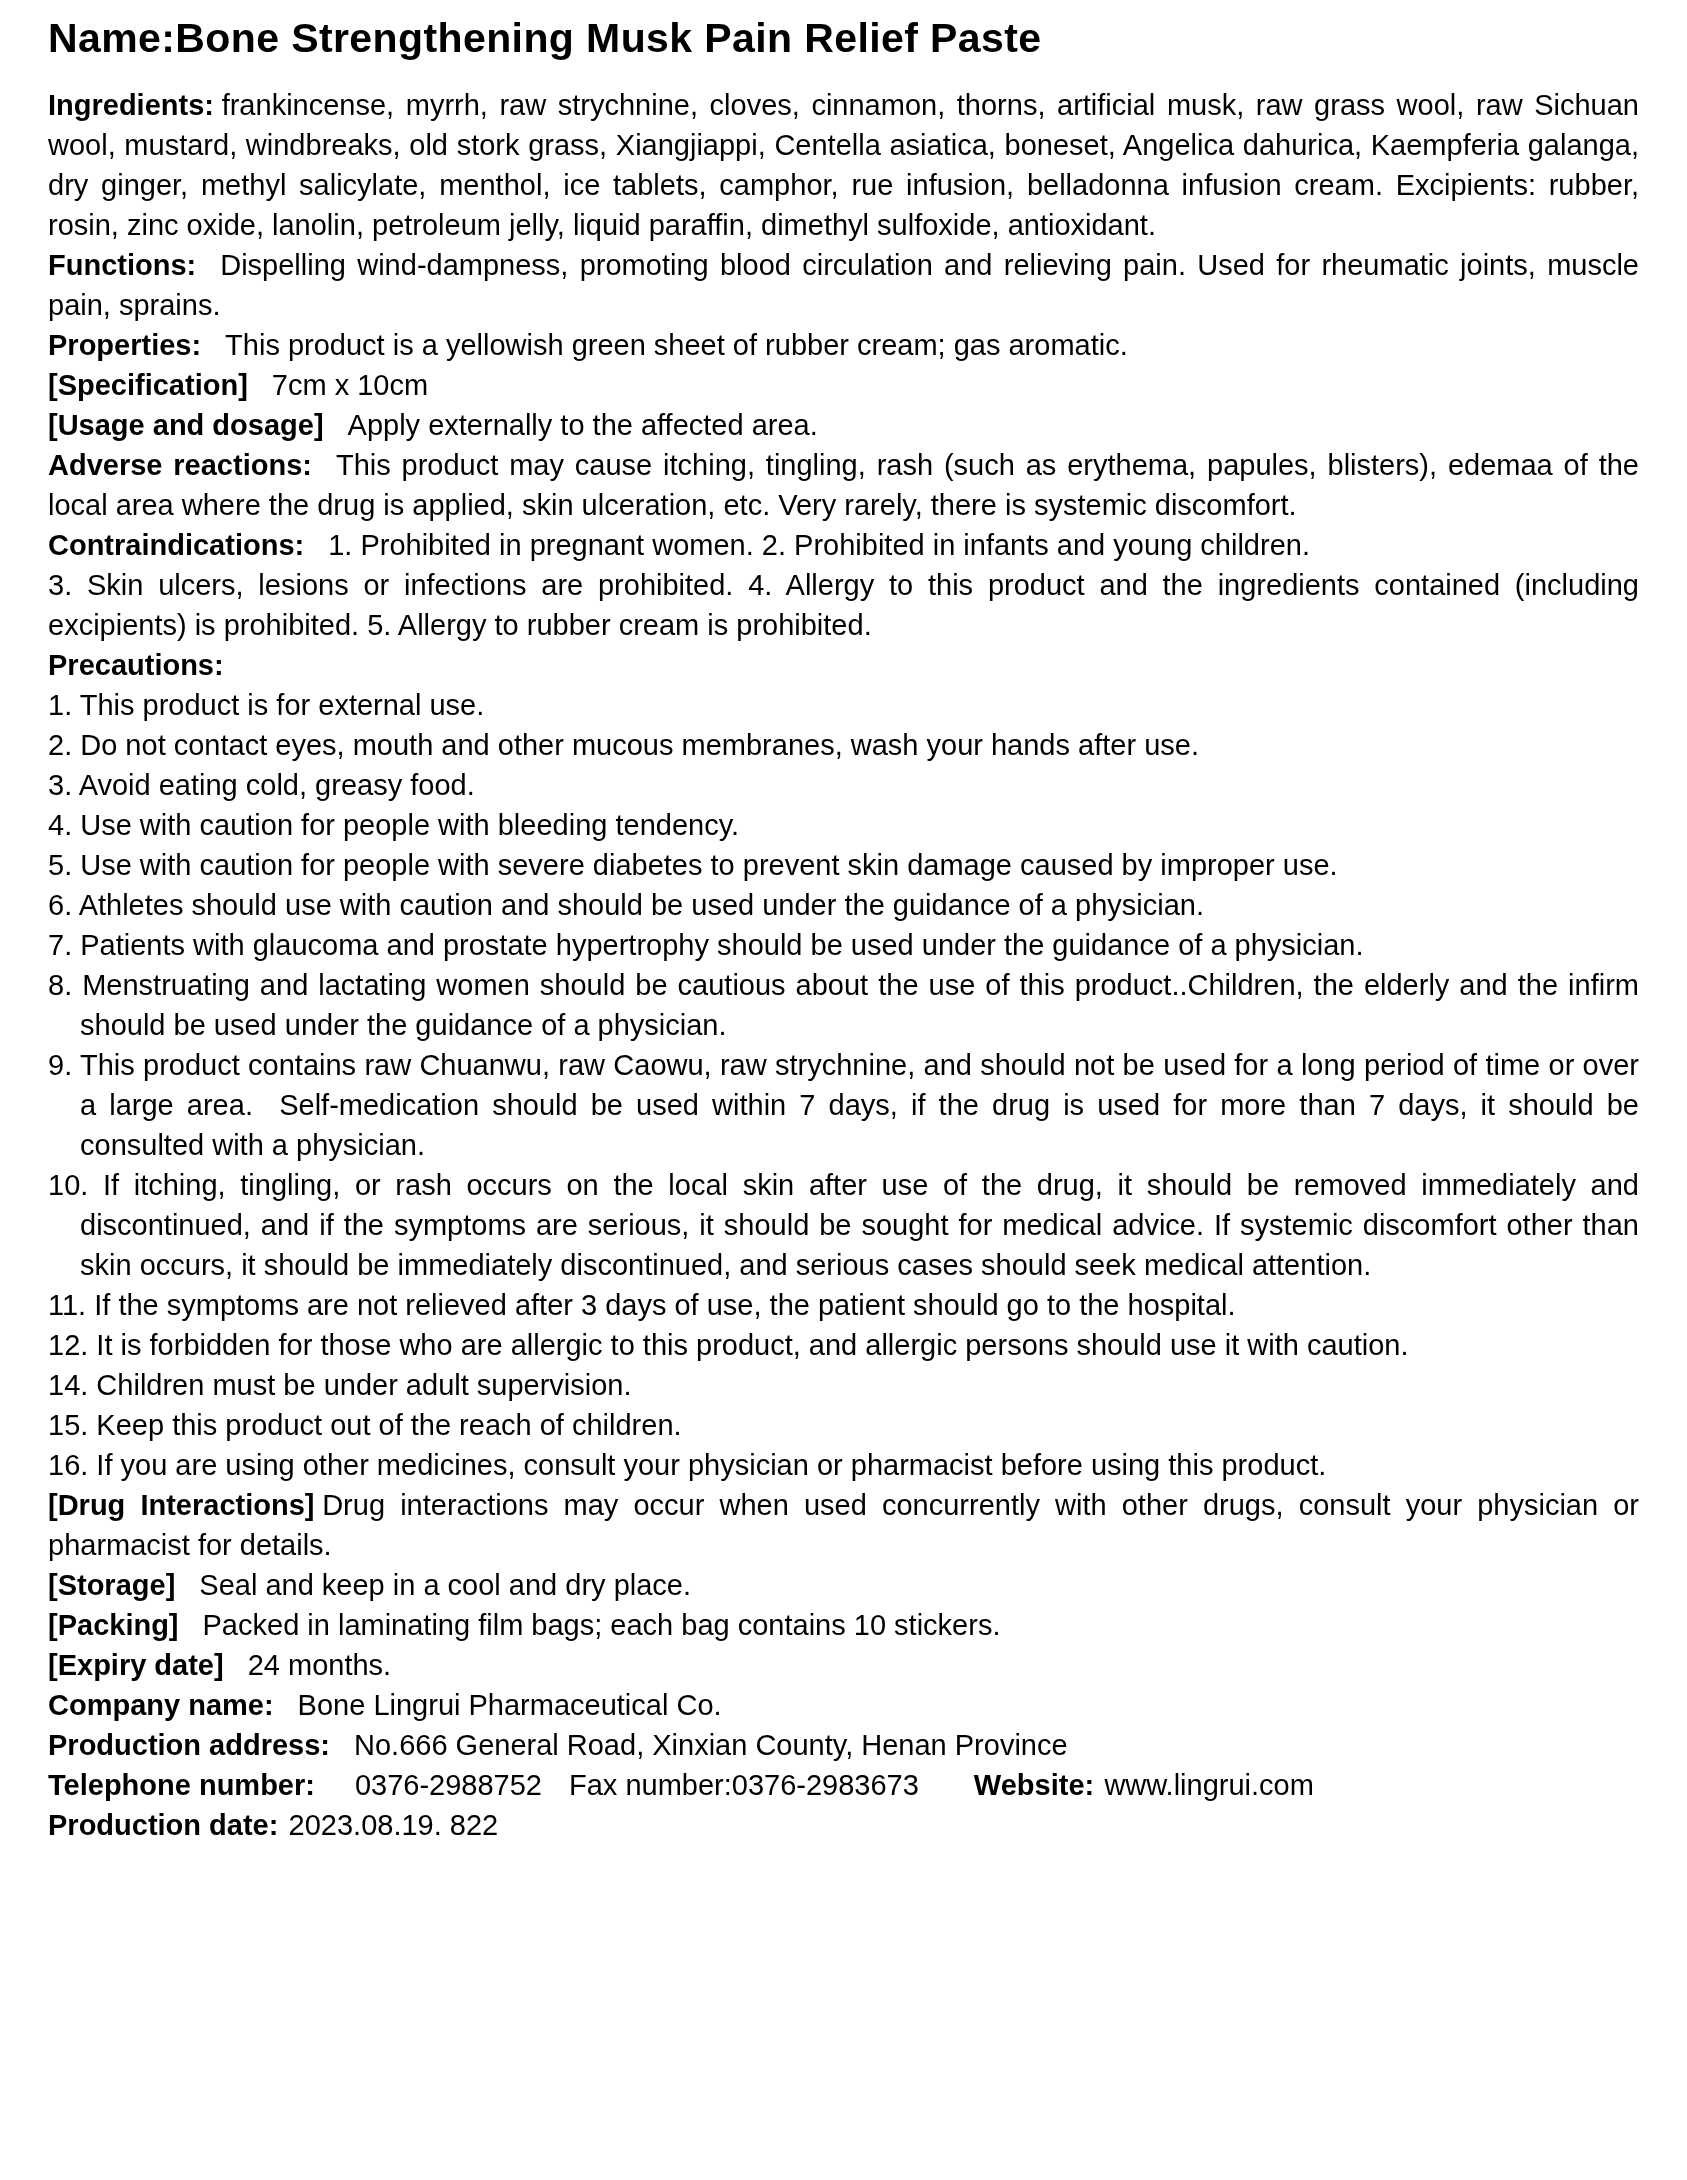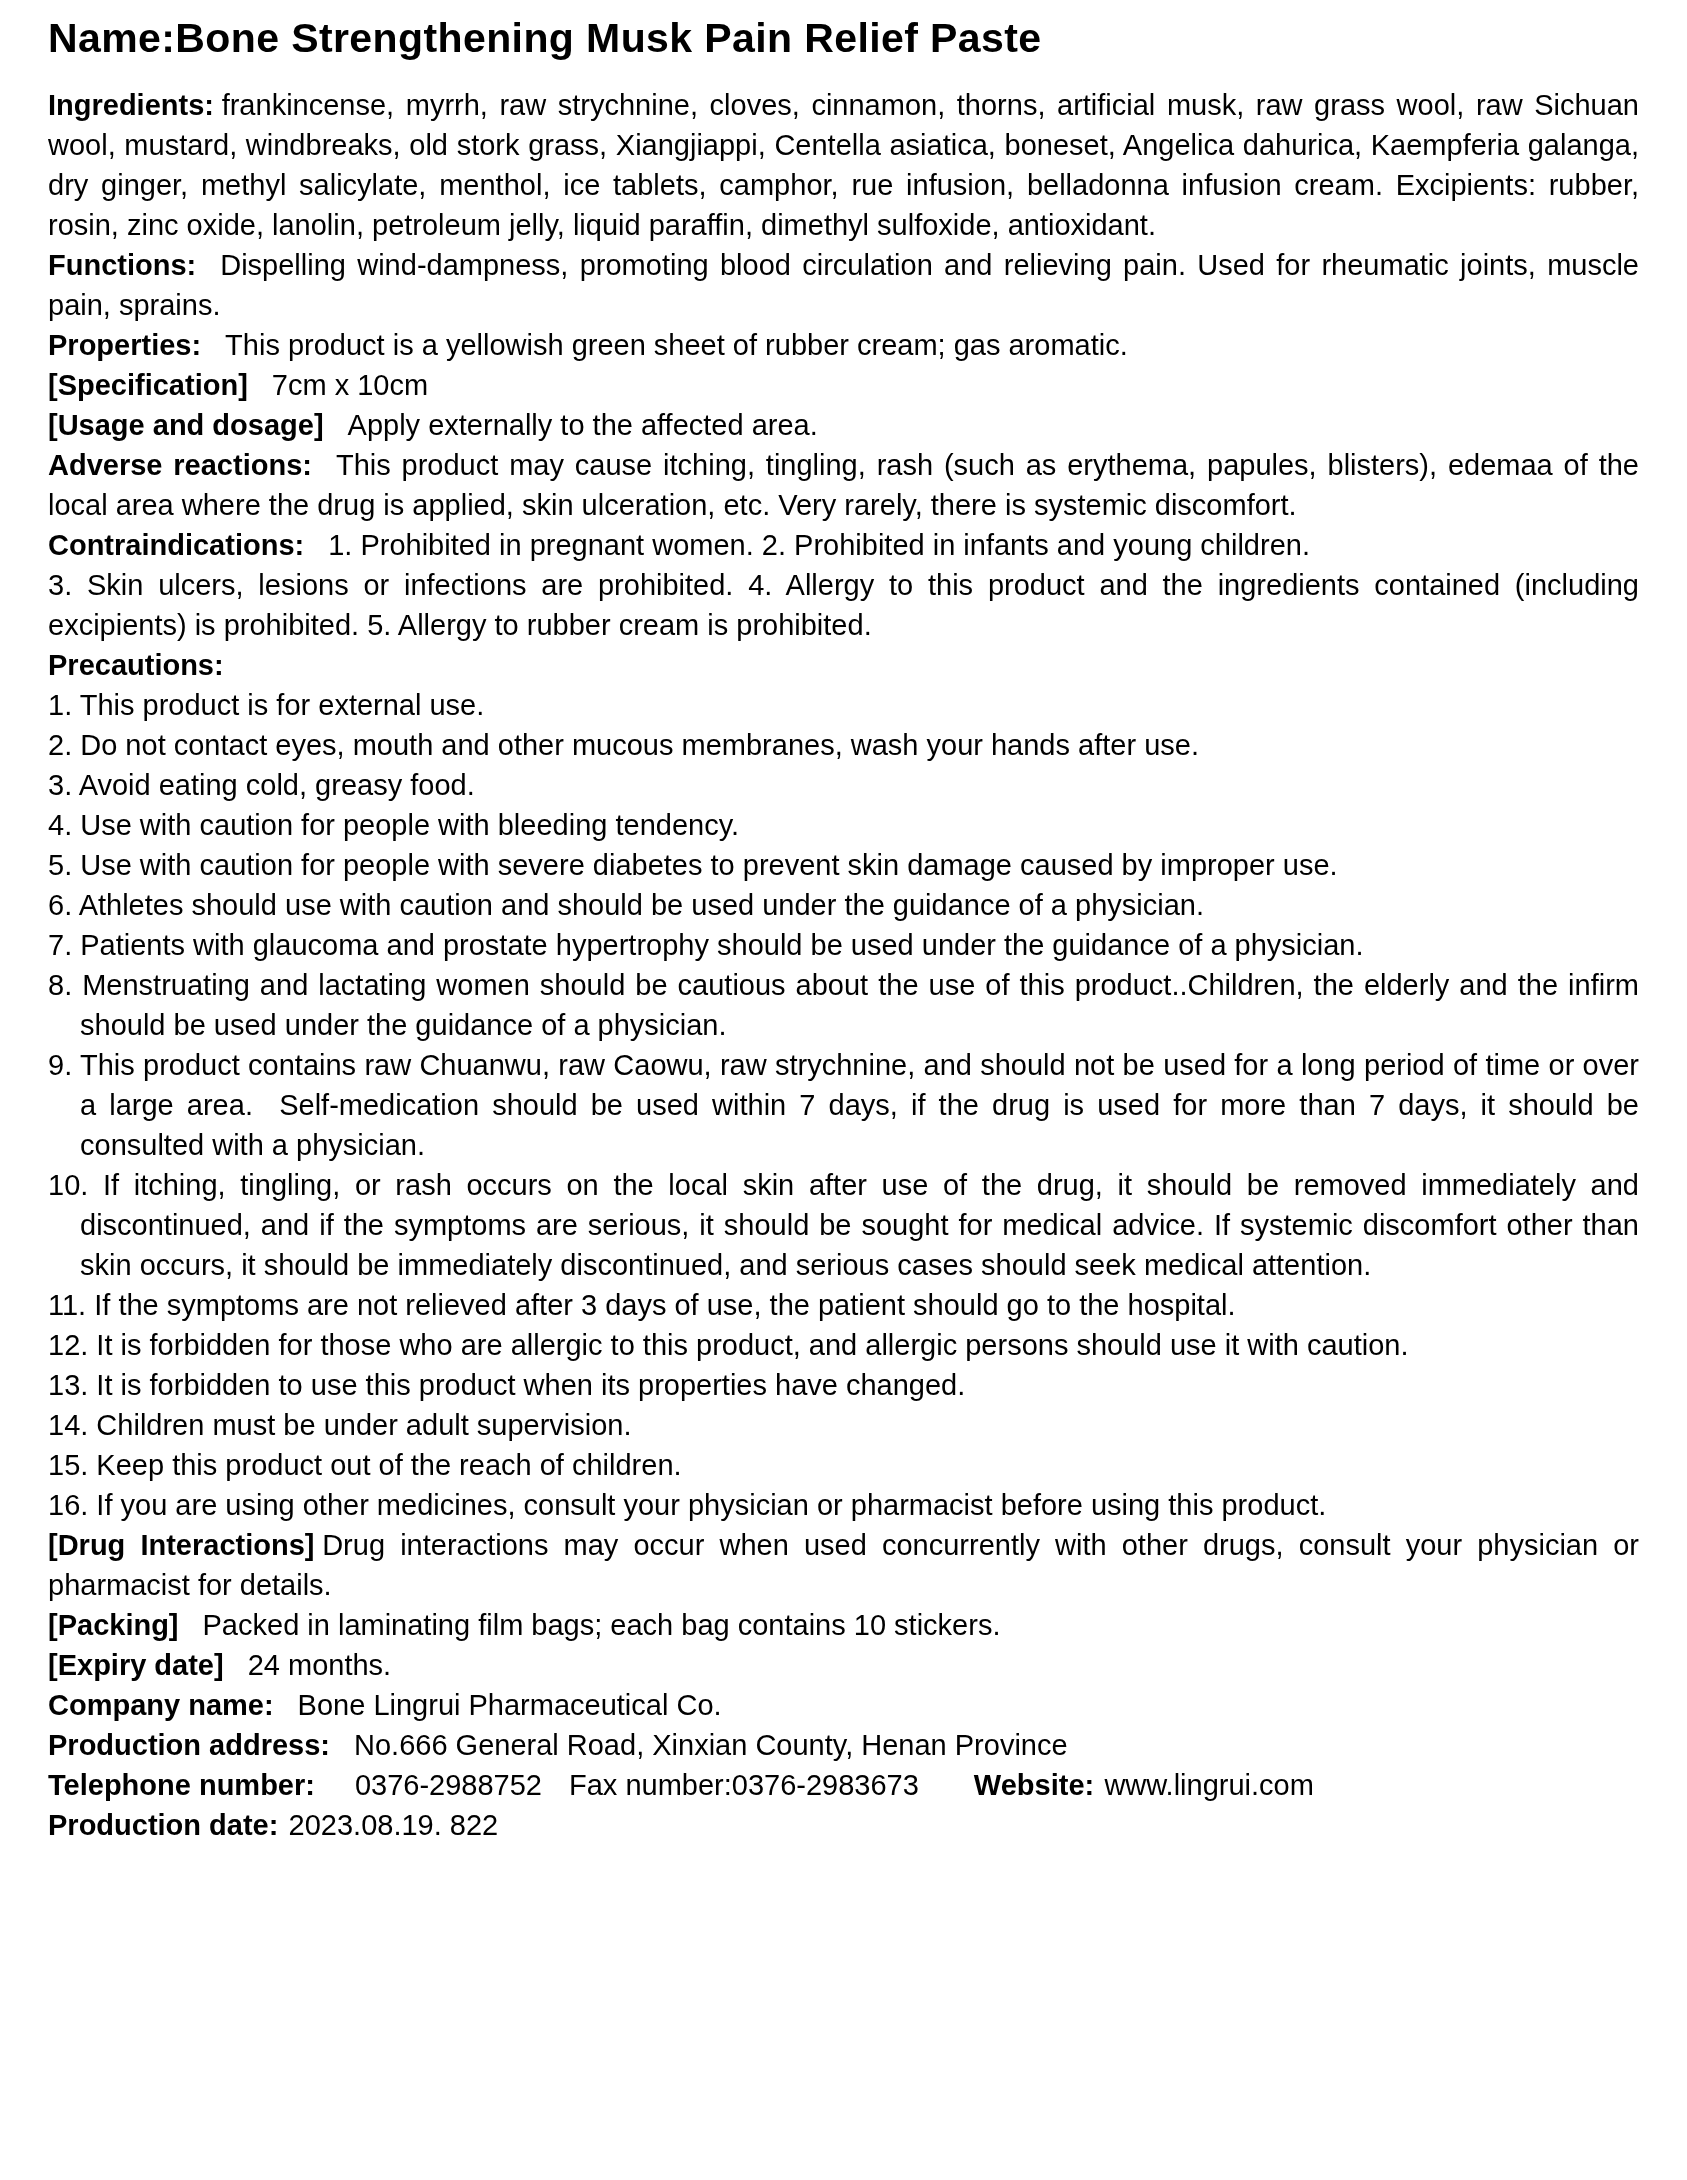--- a/index.html
+++ b/index.html
@@ -79,27 +79,27 @@
   <p class="para hang">3. Avoid eating cold, greasy food.</p>
   <p class="para hang">4. Use with caution for people with bleeding tendency.</p>
   <p class="para hang">5. Use with caution for people with severe diabetes to prevent skin damage caused by improper use.</p>
   <p class="para hang">6. Athletes should use with caution and should be used under the guidance of a physician.</p>
   <p class="para hang">7. Patients with glaucoma and prostate hypertrophy should be used under the guidance of a physician.</p>
   <p class="para hang">8. Menstruating and lactating women should be cautious about the use of this product..Children, the elderly and the infirm should be used under the guidance of a physician.</p>
   <p class="para hang">9. This product contains raw Chuanwu, raw Caowu, raw strychnine, and should not be used for a long period of time or over a large area.&nbsp; Self-medication should be used within 7 days, if the drug is used for more than 7 days, it should be consulted with a physician.</p>
   <p class="para hang">10. If itching, tingling, or rash occurs on the local skin after use of the drug, it should be removed immediately and discontinued, and if the symptoms are serious, it should be sought for medical advice. If systemic discomfort other than skin occurs, it should be immediately discontinued, and serious cases should seek medical attention.</p>
   <p class="para hang">11. If the symptoms are not relieved after 3 days of use, the patient should go to the hospital.</p>
   <p class="para hang">12. It is forbidden for those who are allergic to this product, and allergic persons should use it with caution.</p>
-  <p class="para hang">13. It is forbidden to use this product when its properties have changed.</p>
   <p class="para hang">14. Children must be under adult supervision.</p>
   <p class="para hang">15. Keep this product out of the reach of children.</p>
   <p class="para hang">16. If you are using other medicines, consult your physician or pharmacist before using this product.</p>
 
   <p class="para"><span class="label g1">[Drug Interactions]</span><span>Drug interactions may occur when used concurrently with other drugs, consult your physician or pharmacist for details.</span></p>
 
+  <p class="para"><span class="label g2">[Storage]</span><span>Seal and keep in a cool and dry place.</span></p>
 
   <p class="para"><span class="label g2">[Packing]</span><span>Packed in laminating film bags; each bag contains 10 stickers.</span></p>
 
   <p class="para"><span class="label g2">[Expiry date]</span><span>24 months.</span></p>
 
   <p class="para"><span class="label g2">Company name:</span><span>Bone Lingrui Pharmaceutical Co.</span></p>
 
   <p class="para"><span class="label g2">Production address:</span><span>No.666 General Road, Xinxian County, Henan Province</span></p>
 
   <p class="para row"><span class="label">Telephone number:</span><span class="phone-value">0376-2988752</span><span class="fax-value">Fax number:0376-2983673</span><span class="label website-label">Website:</span><span class="website-value">www.lingrui.com</span></p>

